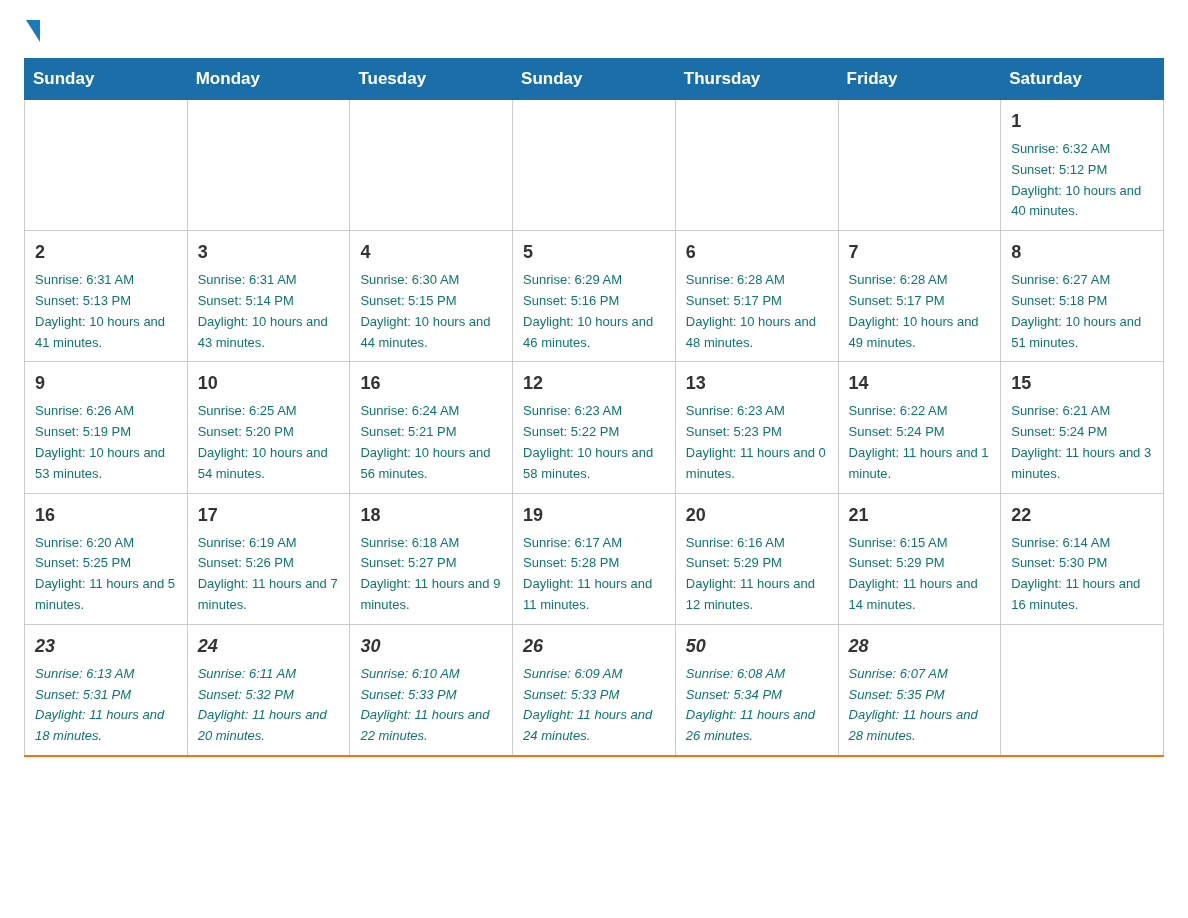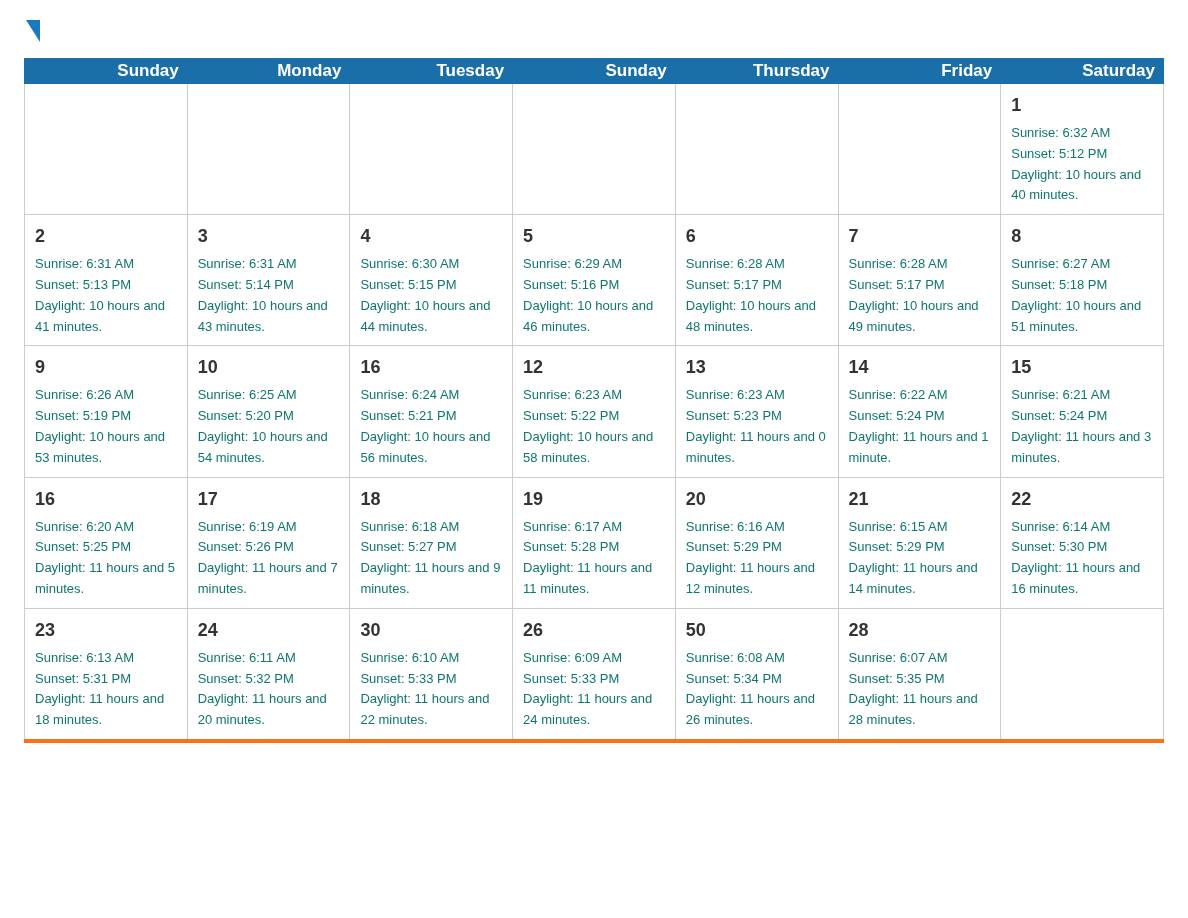--- a/index.html
+++ b/index.html
@@ -56,22 +56,22 @@
     .calendar {
       width: 100%;
       border-collapse: collapse;
       border: 1px solid #aaa;
     }
     .calendar th {
       background-color: #1a6fa8;
       color: #fff;
       font-size: 17px;
       font-weight: bold;
-      padding: 2px 8px;
-      text-align: right;
+      padding: 10px 8px;
+      text-align: left;
       border: 1px solid #1a6fa8;
       margin-left: 20px;
     }
     .calendar td {
       width: 14.28%;
       vertical-align: top;
       padding: 8px 10px;
       border: 1px solid #ccc;
       min-height: 100px;
       font-size: 13px;
@@ -87,21 +87,22 @@
     }
     .day-info {
       font-size: 13px;
       color: #0f766e;
       line-height: 1.6;
     }
     .empty-cell {
       background: #fff;
     }
     tr:last-child td {
-      border-bottom: 4px solid #f97316;
+      border-bottom: 2px solid #f97316;
+      font-style: italic;
     }
   </style>
 </head>
 <body>
 
 <div class="header">
   <div class="logo">
     <div class="logo-text">
       <span class="logo-general"></span>
       <div class="logo-triangle"></div>

